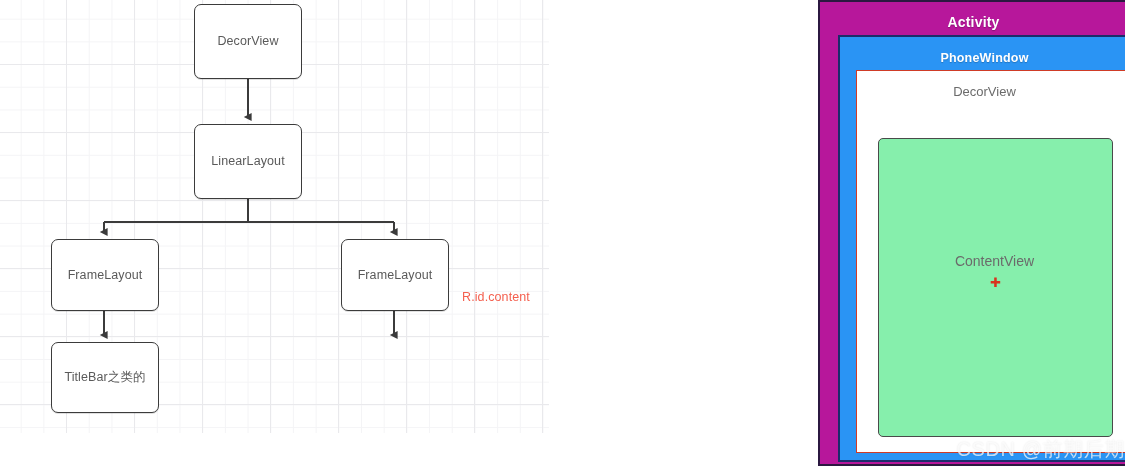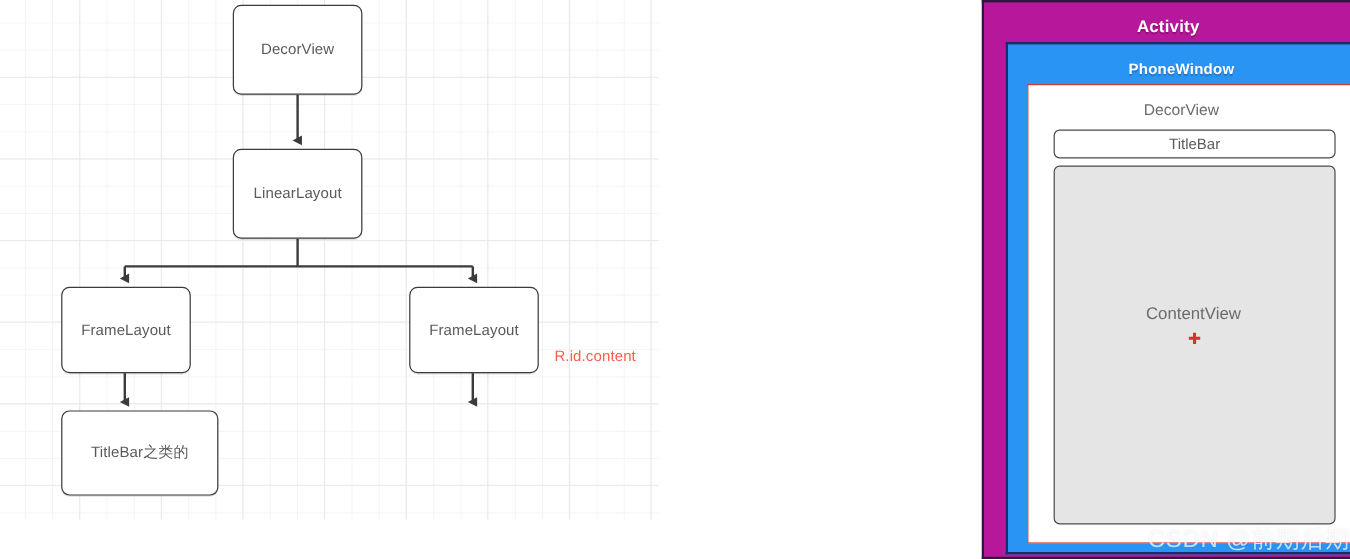--- a/index.html
+++ b/index.html
@@ -48,21 +48,21 @@
     color: #5a5a5a;
     font-size: 12.5px;
     line-height: 1.35;
     letter-spacing: .1px;
     box-shadow: 0 1px 0 rgba(0,0,0,.12);
   }
   #node-decorview     { left:194px; top:4px;   width:108px; height:75px; }
   #node-linearlayout  { left:194px; top:124px; width:108px; height:75px; }
   #node-framelayout-l { left:51px;  top:239px; width:108px; height:72px; }
   #node-framelayout-r { left:341px; top:239px; width:108px; height:72px; }
-  #node-titlebar-like { left:51px;  top:342px; width:131px; height:71px; }
+  #node-titlebar-like { left:51px;  top:342px; width:108px; height:71px; }
   #node-ourview       { left:341px; top:342px; width:108px; height:71px; }
 
   #edges-svg {
     position: absolute;
     left: 0; top: 0;
     width: 560px; height: 466px;
     pointer-events: none;
   }
   #label-rid-content {
     position: absolute;
@@ -158,21 +158,21 @@
     justify-content: center;
     color: #5a5a5a;
     font-size: 12.5px;
   }
   #box-contentview {
     position: absolute;
     left: 21px; top: 67px;
     width: 235px;
     height: 299px;
     box-sizing: border-box;
-    background: #e5e5e5;
+    background: #86efac;
     border: 1.8px solid #4a4a4a;
     border-radius: 5px;
   }
   #contentview-label {
     position: absolute;
     left: 0; top: 114px;
     width: 231px;
     text-align: center;
     color: #6b6b6b;
     font-size: 14px;
@@ -256,23 +256,20 @@
 
   <div id="layer-activity">
     <div id="activity-title">Activity</div>
 
     <div id="layer-phonewindow">
       <div id="phonewindow-title">PhoneWindow</div>
 
       <div id="layer-decorview">
         <div id="decorview-title">DecorView</div>
 
-        <div id="box-titlebar">
-          <span>TitleBar</span>
-        </div>
 
         <div id="box-contentview">
           <div id="contentview-label">ContentView</div>
           <div id="contentview-cursor">✚</div>
         </div>
       </div>
     </div>
   </div>
 
   <div id="watermark">CSDN @前期后期</div>

